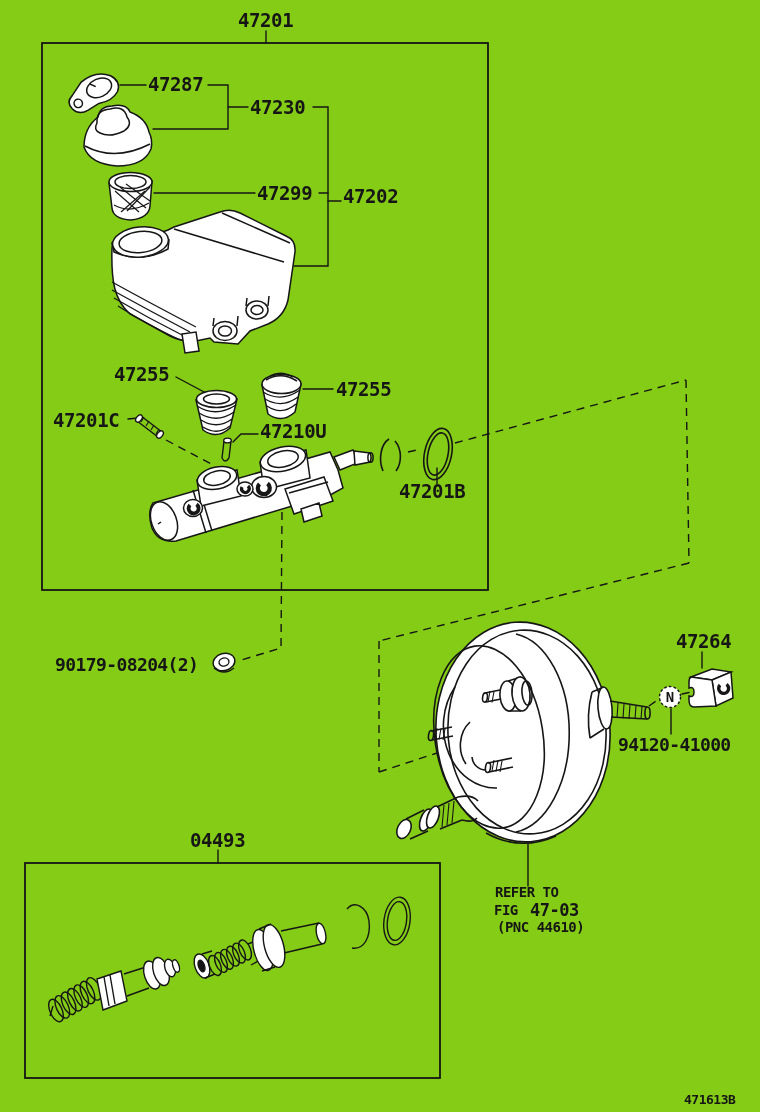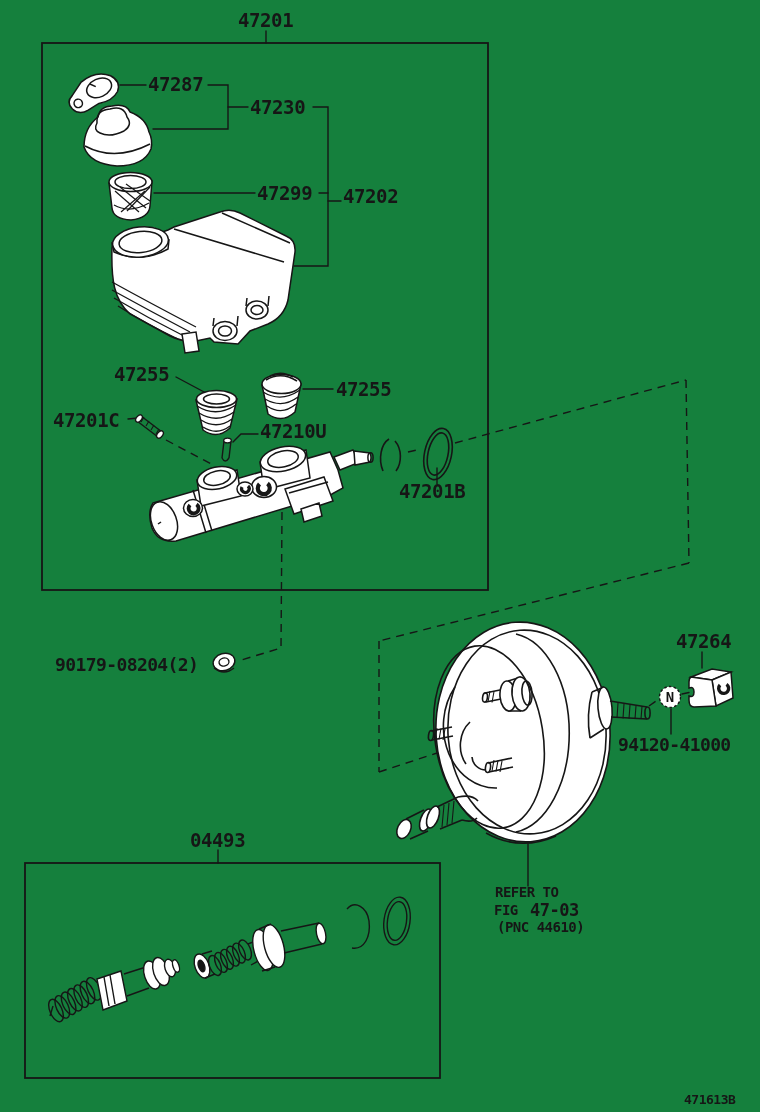--- a/index.html
+++ b/index.html
@@ -1,16 +1,16 @@
 <!DOCTYPE html>
 <html><head>
 <meta charset="utf-8">
 <style>
   html,body{margin:0;padding:0;background:#e8e8e8;}
-  .page{position:relative;width:760px;height:1112px;background:#15803d;overflow:hidden;}
+  .page{position:relative;width:760px;height:1112px;background:#84cc16;overflow:hidden;}
   svg{position:absolute;left:0;top:0;}
   .t{font-family:"DejaVu Sans Mono","Liberation Mono",monospace;font-weight:bold;fill:#161616;}
   .s19{font-size:19px;letter-spacing:-0.4px;}
   .s18{font-size:18px;letter-spacing:-0.6px;}
   .s15{font-size:14px;letter-spacing:-0.5px;}
   .s17{font-size:17px;letter-spacing:-0.5px;}
   .s13{font-size:13px;letter-spacing:-0.5px;}
   .sN{font-size:14px;}
 </style>
 </head>

